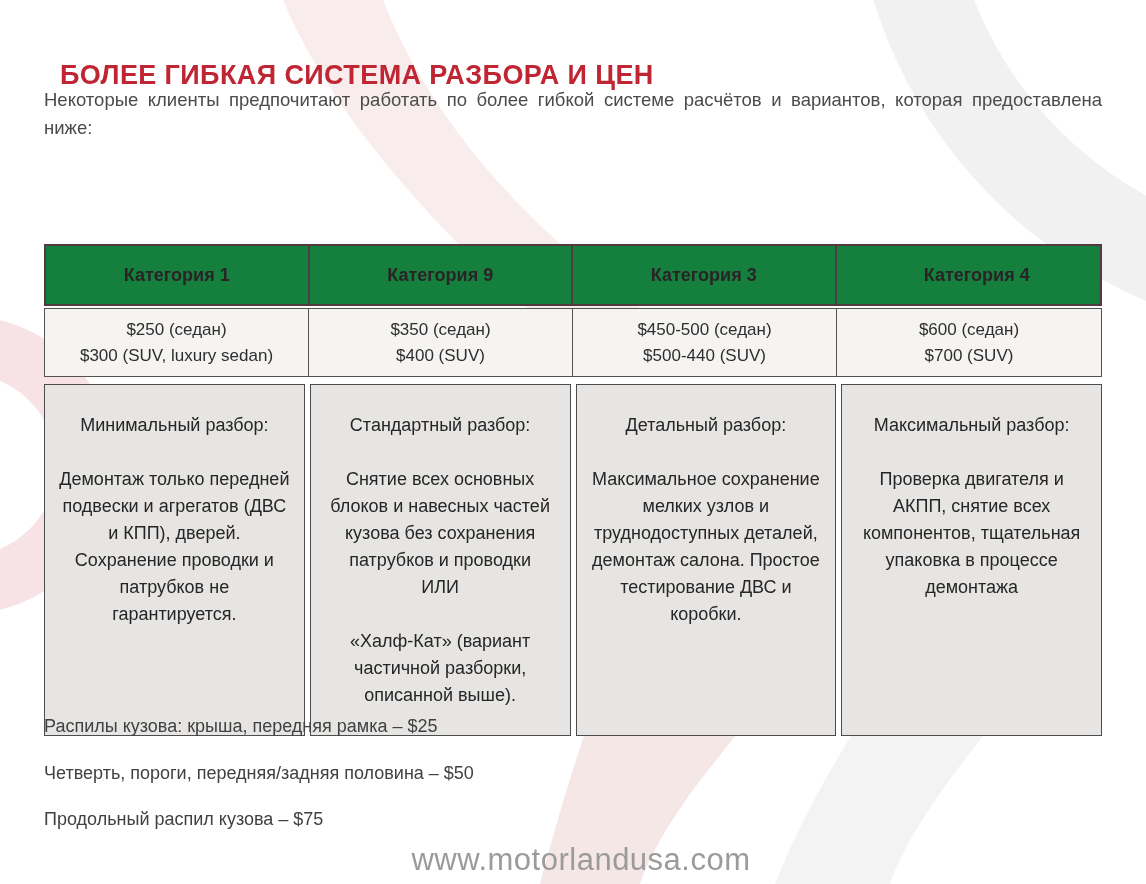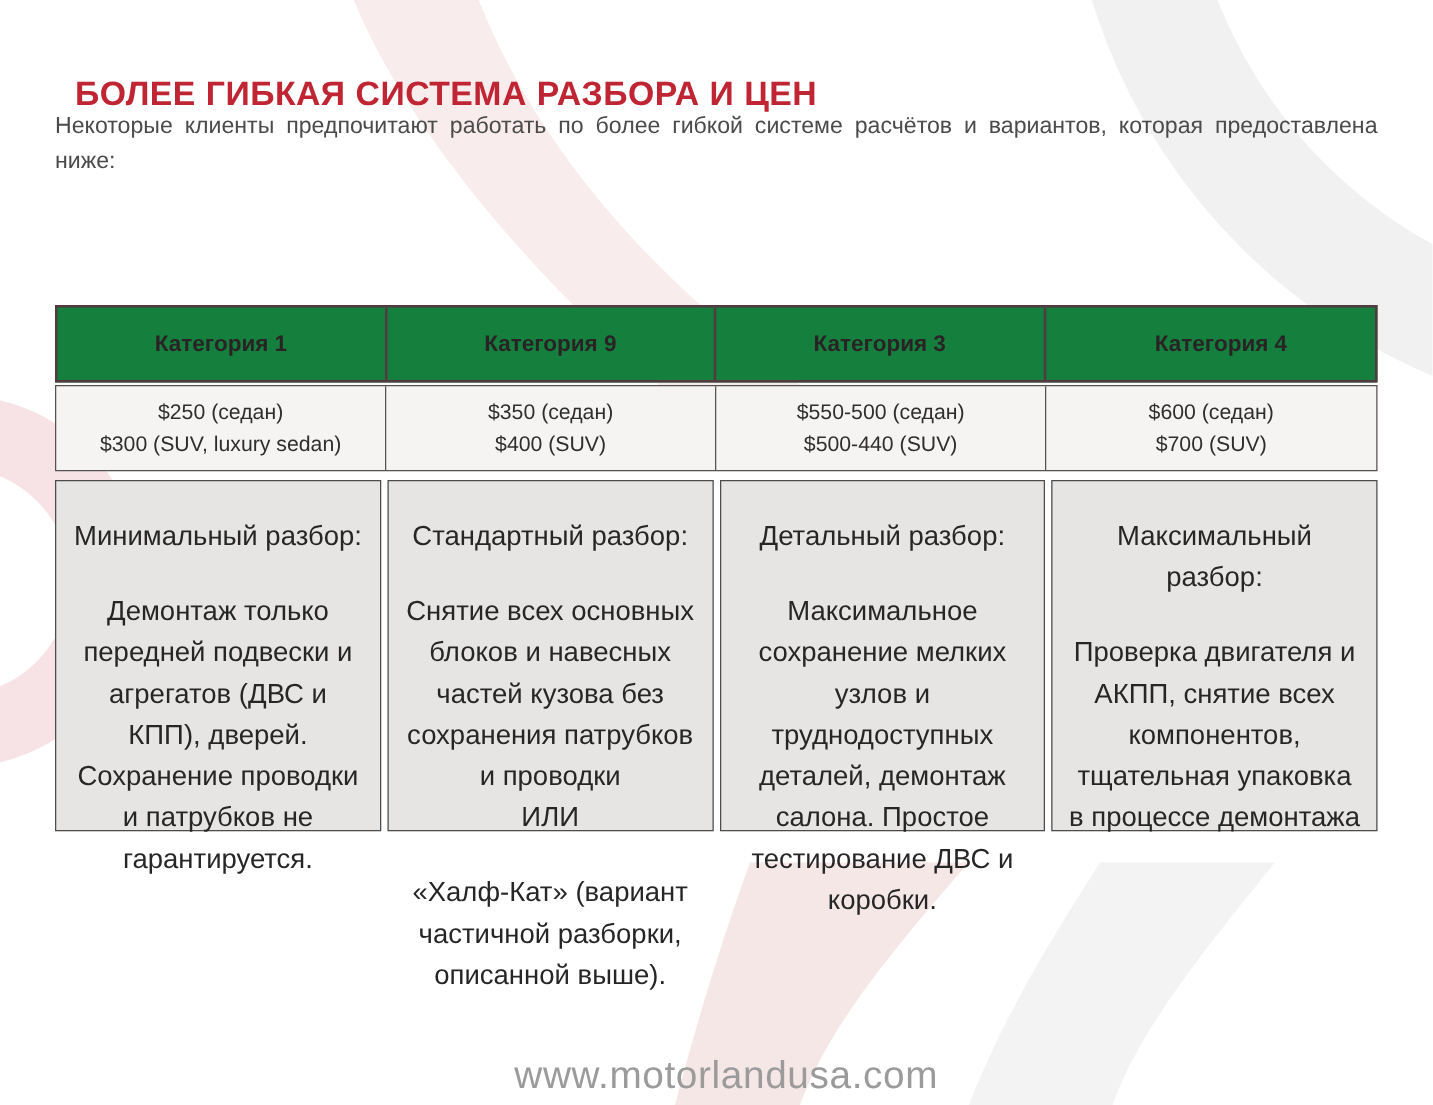--- a/index.html
+++ b/index.html
@@ -39,23 +39,23 @@
   .prices { margin-top:2px; border:1.5px solid #55514f; background:#f5f4f2; }
   .price-cell {
     height:67px; display:flex; flex-direction:column; align-items:center; justify-content:center;
     font-size:17px; line-height:1.5; color:#2e2e2e; text-align:center;
     border-right:1.5px solid #55514f;
   }
   .price-cell:last-child { border-right:none; }
 
   .descs { margin-top:7px; display:grid; grid-template-columns:repeat(4,1fr); column-gap:5px; }
   .desc-box {
-    border:1.5px solid #4c4c4c; background:#e6e5e3; height:281px; box-sizing:border-box;
+    border:1.5px solid #4c4c4c; background:#e6e5e3; height:352px; box-sizing:border-box;
     padding:27px 13px 0; text-align:center; color:#262626;
-    font-size:22px; line-height:1.5;
+    font-size:18px; line-height:1.5;
   }
   .desc-box p { margin:0; }
   .desc-box p.gap { margin-top:27px; }
 
   .notes { position:absolute; left:44px; top:716px; }
   .note { margin:0 0 25px; font-size:18px; line-height:1.2; color:#414141; }
 
   .watermark {
     position:absolute; left:16px; right:0; bottom:6px; text-align:center;
     font-size:31px; color:#9c9b9b; letter-spacing:0.5px;
@@ -97,21 +97,21 @@
       <div class="row prices">
         <div class="price-cell">
           <div>$250 (седан)</div>
           <div>$300 (SUV, luxury sedan)</div>
         </div>
         <div class="price-cell">
           <div>$350 (седан)</div>
           <div>$400 (SUV)</div>
         </div>
         <div class="price-cell">
-          <div>$550-500 (седан)</div>
+          <div>$450-500 (седан)</div>
           <div>$500-440 (SUV)</div>
         </div>
         <div class="price-cell">
           <div>$600 (седан)</div>
           <div>$700 (SUV)</div>
         </div>
       </div>
 
       <div class="descs">
         <div class="desc-box">
@@ -129,17 +129,22 @@
           <p class="gap">Максимальное сохранение мелких узлов и труднодоступных деталей, демонтаж салона. Простое тестирование ДВС и коробки.</p>
         </div>
         <div class="desc-box">
           <p>Максимальный разбор:</p>
           <p class="gap">Проверка двигателя и АКПП, снятие всех компонентов, тщательная упаковка в процессе демонтажа</p>
         </div>
       </div>
 
     </div>
 
+    <div class="notes">
+      <p class="note">Распилы кузова: крыша, передняя рамка – $25</p>
+      <p class="note">Четверть, пороги, передняя/задняя половина – $50</p>
+      <p class="note">Продольный распил кузова – $75</p>
+    </div>
 
     <div class="watermark">www.motorlandusa.com</div>
 
   </div>
 </div>
 
 </body></html>

